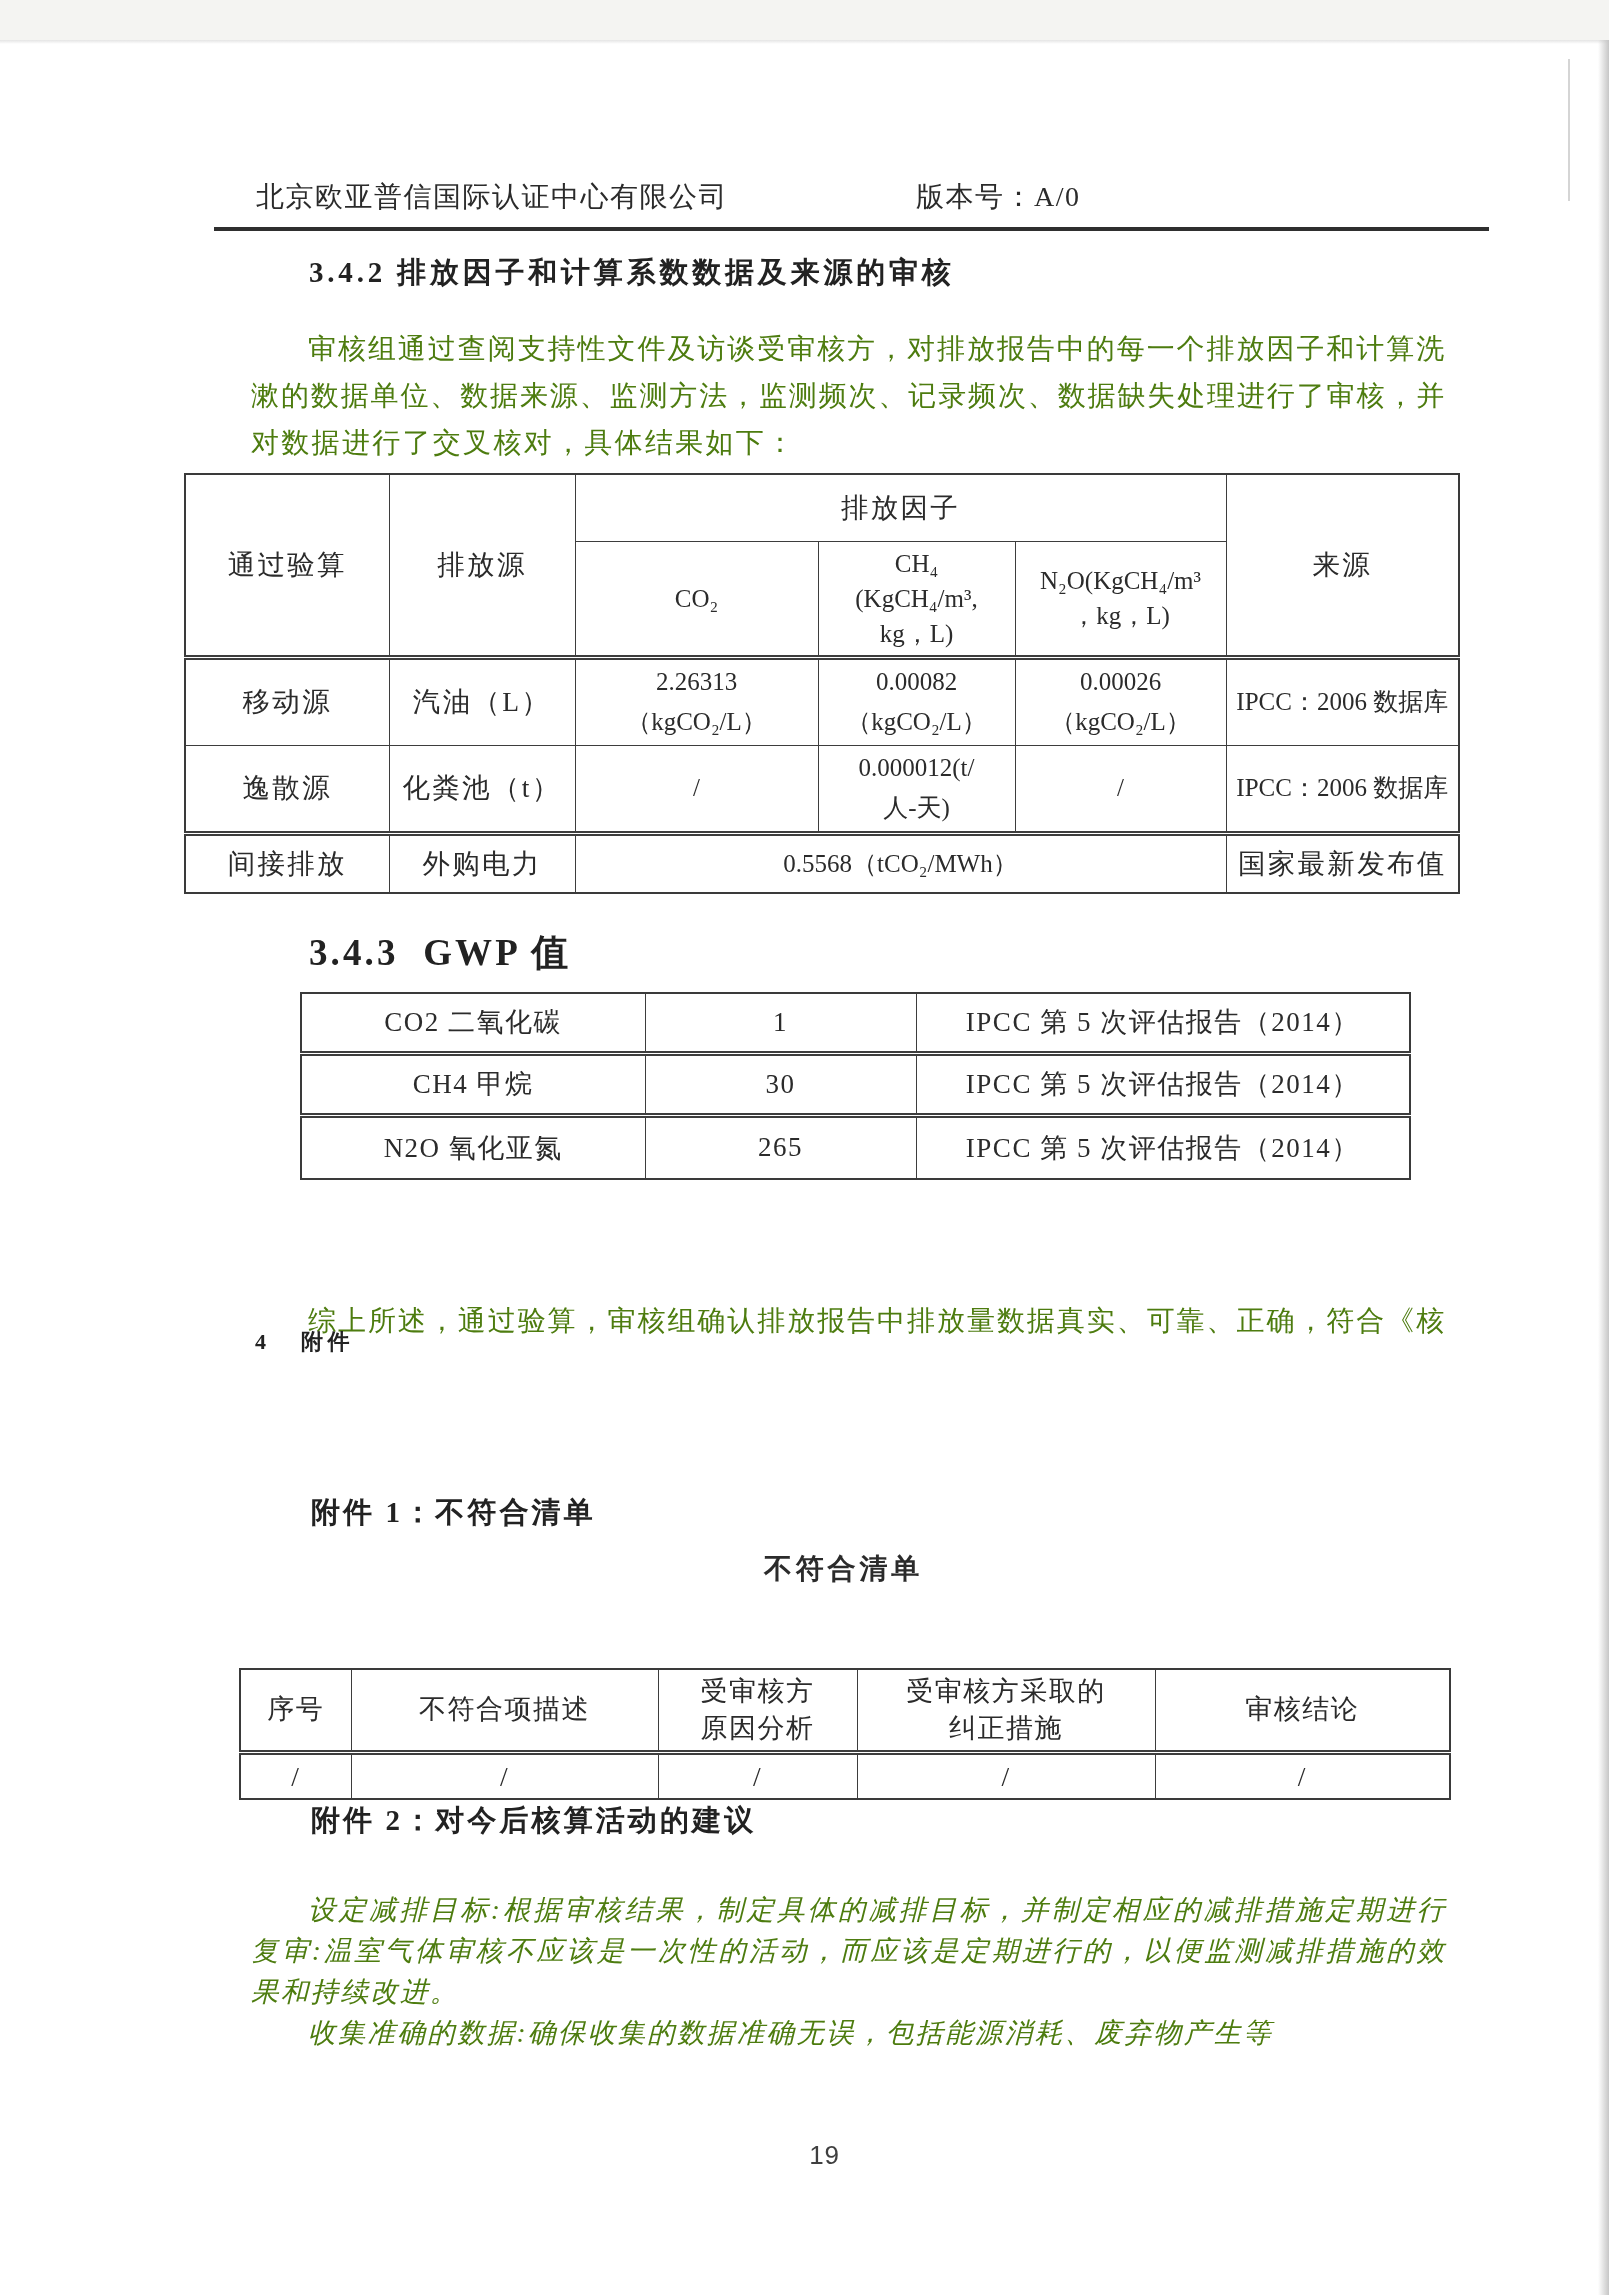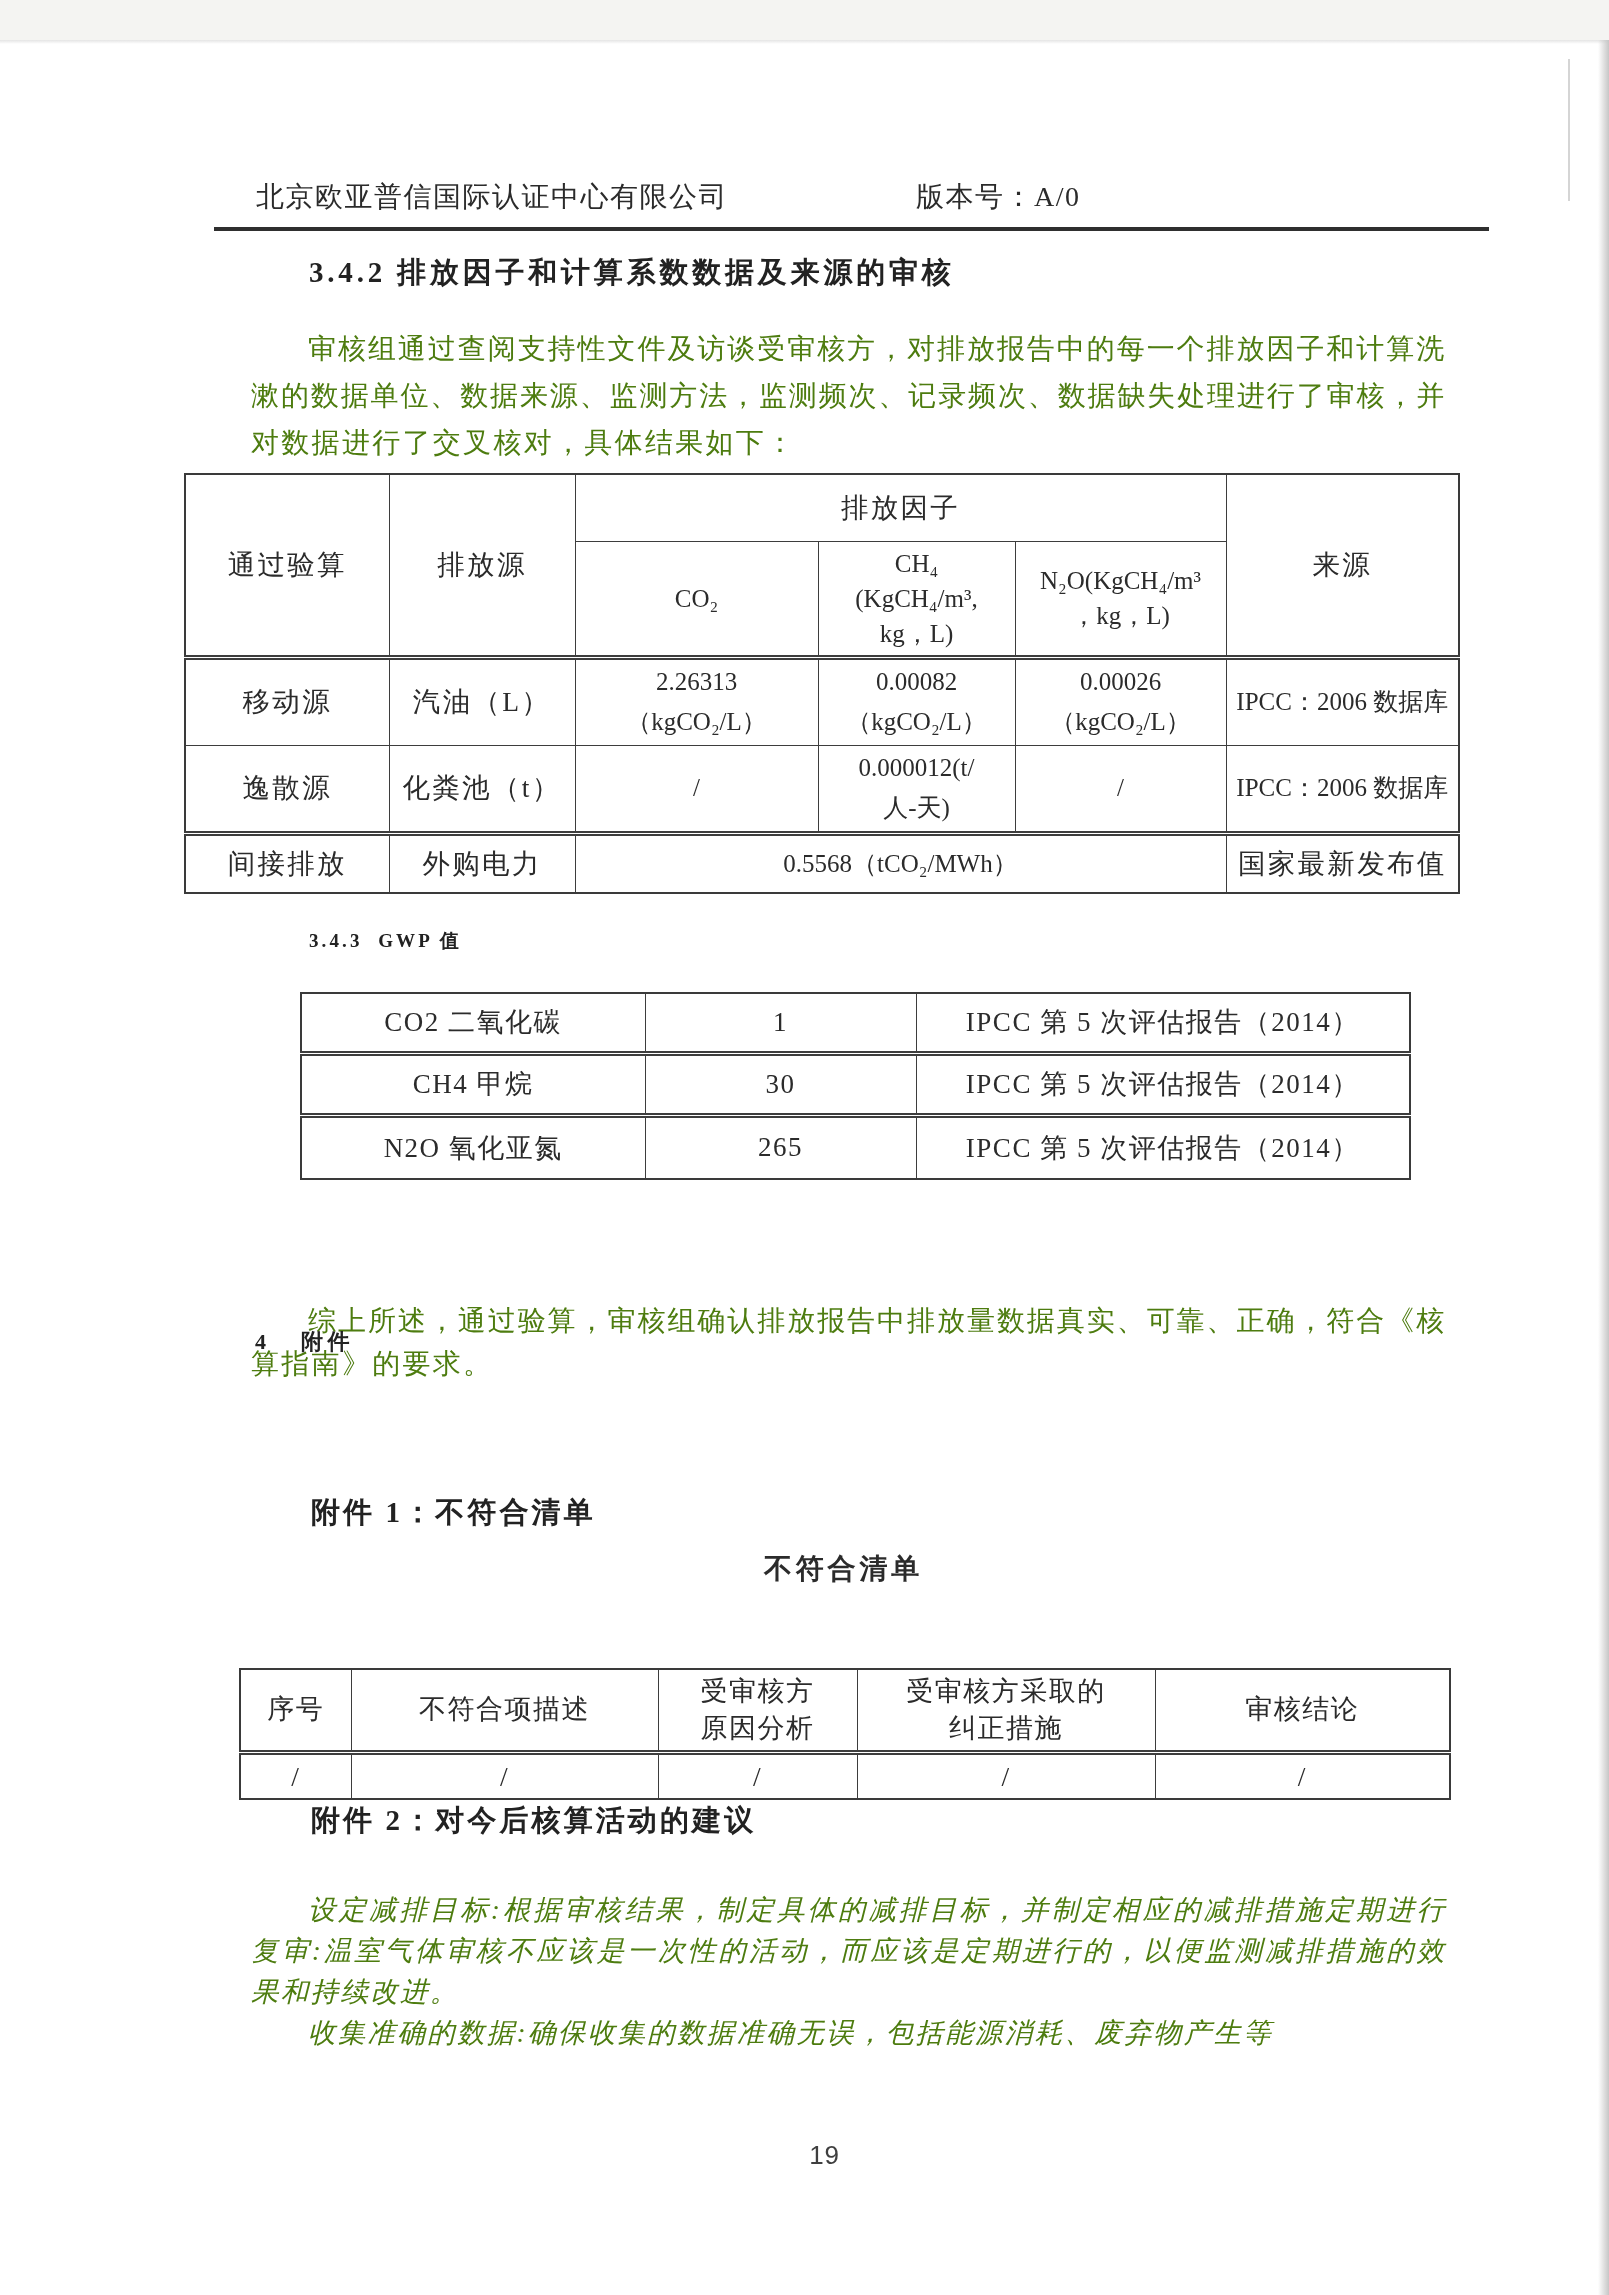--- a/index.html
+++ b/index.html
@@ -27,21 +27,21 @@
                  background:#b2b2b2; opacity:.55; }
 
   
   .company  { left:256px; top:138px; font-size:28px; letter-spacing:1.5px; }
   .version  { left:916px; top:138px; font-size:28px; letter-spacing:1.5px; }
   .hrule    { left:214px; top:187px; width:1275px; height:3.8px; background:#2f2f2f; }
 
   
   .h-bold   { font-weight:bold; color:#222; white-space:pre; }
   .h342     { left:309px; top:213px;  font-size:29px; letter-spacing:3.8px; }
-  .h343     { left:309px; top:888px; font-size:19px; letter-spacing:3.1px; }
+  .h343     { left:309px; top:888px; font-size:37px; letter-spacing:3.1px; }
   .h4       { left:255px; top:1287px; font-size:22px; letter-spacing:4.6px;text-align:right; }
   .att1h    { left:311px; top:1453px; font-size:29px; letter-spacing:3.1px; }
   .att2h    { left:311px; top:1761px; font-size:29px; letter-spacing:3.1px; }
   .t3title  { left:239px; top:1510px; width:1209px; text-align:center;
               font-size:28px; font-weight:bold; letter-spacing:3.8px; }
 
   
   .para { width:1194px; color:#4d7c0f; }
   .p1   { left:251px; top:285px;  font-size:28px; line-height:47px; }
   .psum { left:251px; top:1259px; font-size:28px; line-height:43px; }
@@ -170,21 +170,20 @@
     <tr style="height:64px">
       <td>N2O 氧化亚氮</td>
       <td>265</td>
       <td>IPCC 第 5 次评估报告（2014）</td>
     </tr>
   </tbody>
     </table>
 
   <div class="abs para psum">
     <div class="jline indent">综上所述，通过验算，审核组确认排放报告中排放量数据真实、可靠、正确，符合《核</div>
-    <div class="pline">算指南》的要求。</div>
   </div>
 
   <div class="abs h-bold h4">4   附件</div>
 
   <div class="abs h-bold att1h">附件 1：不符合清单</div>
   <div class="abs t3title">不符合清单</div>
 
   <table class="abs t3">
     <colgroup>
       <col style="width:111px">

